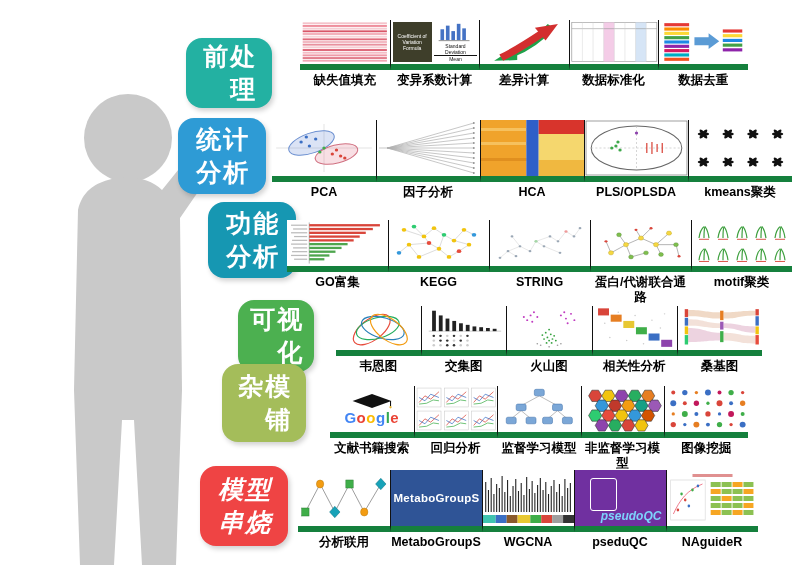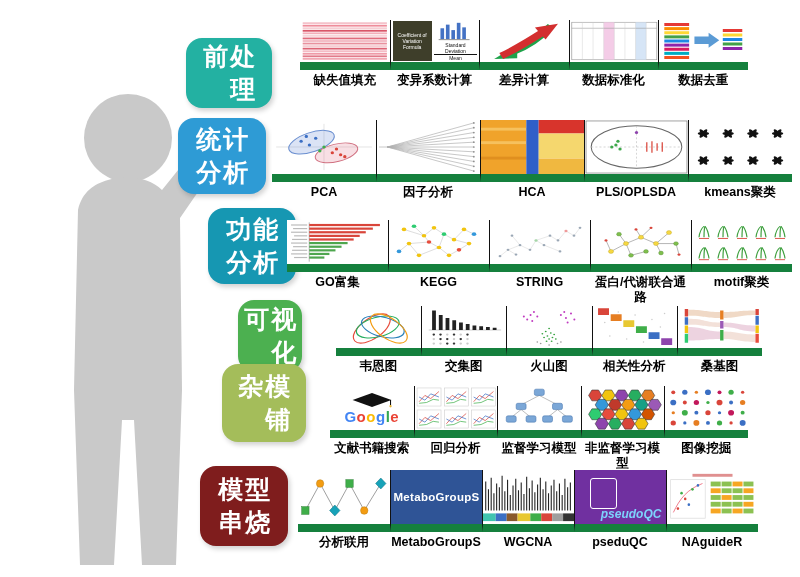--- a/index.html
+++ b/index.html
@@ -3,27 +3,27 @@
 <meta charset="utf-8">
 <style>
 *{margin:0;padding:0;box-sizing:border-box}
 body{font-family:"Liberation Sans","DejaVu Sans",sans-serif;background:#fff}
 #canvas{position:relative;width:800px;height:577px;background:#fff;overflow:hidden}
 .person{position:absolute;left:8px;top:90px;width:232px;height:487px}
 .bubble{position:absolute;border-radius:16px;color:#fff;font-weight:bold;font-size:25px;line-height:1.32;display:flex;align-items:center;justify-content:center;text-align:right;letter-spacing:2px;box-shadow:2px 3px 5px rgba(0,0,0,.18)}
 .bubble span{display:inline-block;width:2.25em;word-break:break-all}
 .b1{left:186px;top:38px;width:86px;height:70px}
 .b2{left:178px;top:118px;width:88px;height:76px}
-.b3{left:208px;top:208px;width:88px;height:76px}
-.b4{left:238px;top:300px;width:64px;height:72px}
+.b3{left:208px;top:202px;width:88px;height:76px}
+.b4{left:238px;top:300px;width:76px;height:72px}
 .b5{left:222px;top:364px;width:84px;height:78px}
 .b6{left:200px;top:466px;width:88px;height:80px}
 .row{position:absolute;display:flex;align-items:stretch}
 .cell{flex:1;display:flex;flex-direction:column;min-width:0}
-.thumb{border-bottom:8px solid #15803d;background:#fff;overflow:hidden;position:relative;display:flex;align-items:center;justify-content:center}
+.thumb{border-bottom:6px solid #15803d;background:#fff;overflow:hidden;position:relative;display:flex;align-items:center;justify-content:center}
 .cell+.cell .thumb{border-left:1.5px solid #111}
 .thumb>svg{width:100%;height:100%;display:block}
 .caption{font-size:12.5px;font-weight:600;text-align:center;padding-top:3px;line-height:1.2;color:#000}
 .r1{left:300px;top:20px;width:448px}.r1 .thumb{height:50px}
 .r2{left:272px;top:120px;width:520px}.r2 .thumb{height:62px}
 .r3{left:287px;top:220px;width:505px}.r3 .thumb{height:52px}
 .r4{left:336px;top:306px;width:426px}.r4 .thumb{height:50px}
 .r5{left:330px;top:386px;width:418px}.r5 .thumb{height:52px}
 .r6{left:298px;top:470px;width:460px}.r6 .thumb{height:62px}
 
@@ -63,21 +63,21 @@
     </div>
   <div class="bubble b3" style="background-color: rgb(22, 151, 178);">
       <span>功能分析</span>
     </div>
   <div class="bubble b4" style="background-color: rgb(76, 176, 80);">
       <span>可视化</span>
     </div>
   <div class="bubble b5" style="background-color: rgb(164, 189, 90);">
       <span>杂模铺</span>
     </div>
-  <div class="bubble b6" style="background-color: #7f1d1d;">
+  <div class="bubble b6" style="background-color: #ef4444; font-style: italic;">
       <span>模型串烧</span>
     </div>
 
   <div class="row r1">
     <div class="cell">
       <div class="thumb">
         <svg viewBox="0 0 100 56" preserveAspectRatio="none">
           <rect x="3" y="3" width="94" height="2.4" fill="#f5c2ca"></rect>
             <rect x="3" y="6.4" width="94" height="2.4" fill="#ee8d9b"></rect>
           <rect x="3" y="9.8" width="94" height="2.4" fill="#f6cdd3"></rect>

